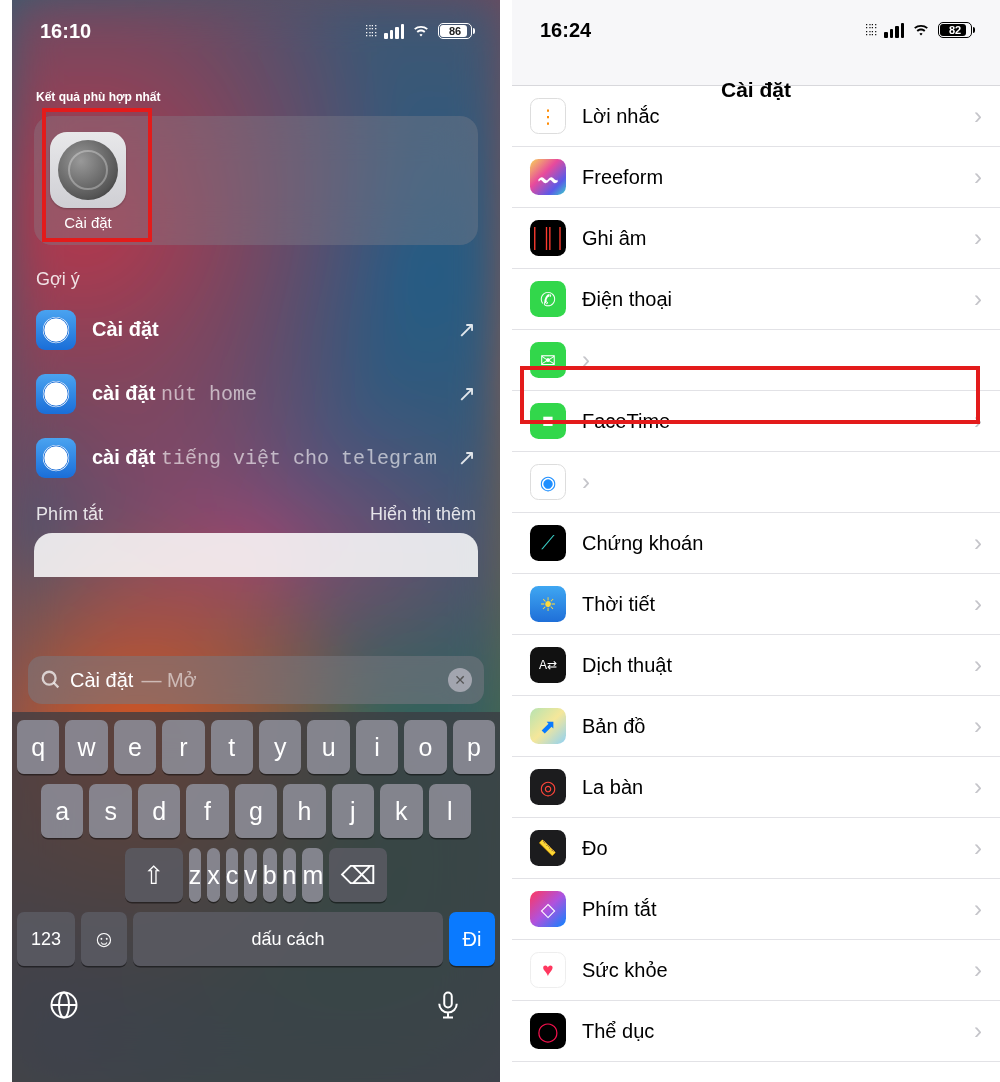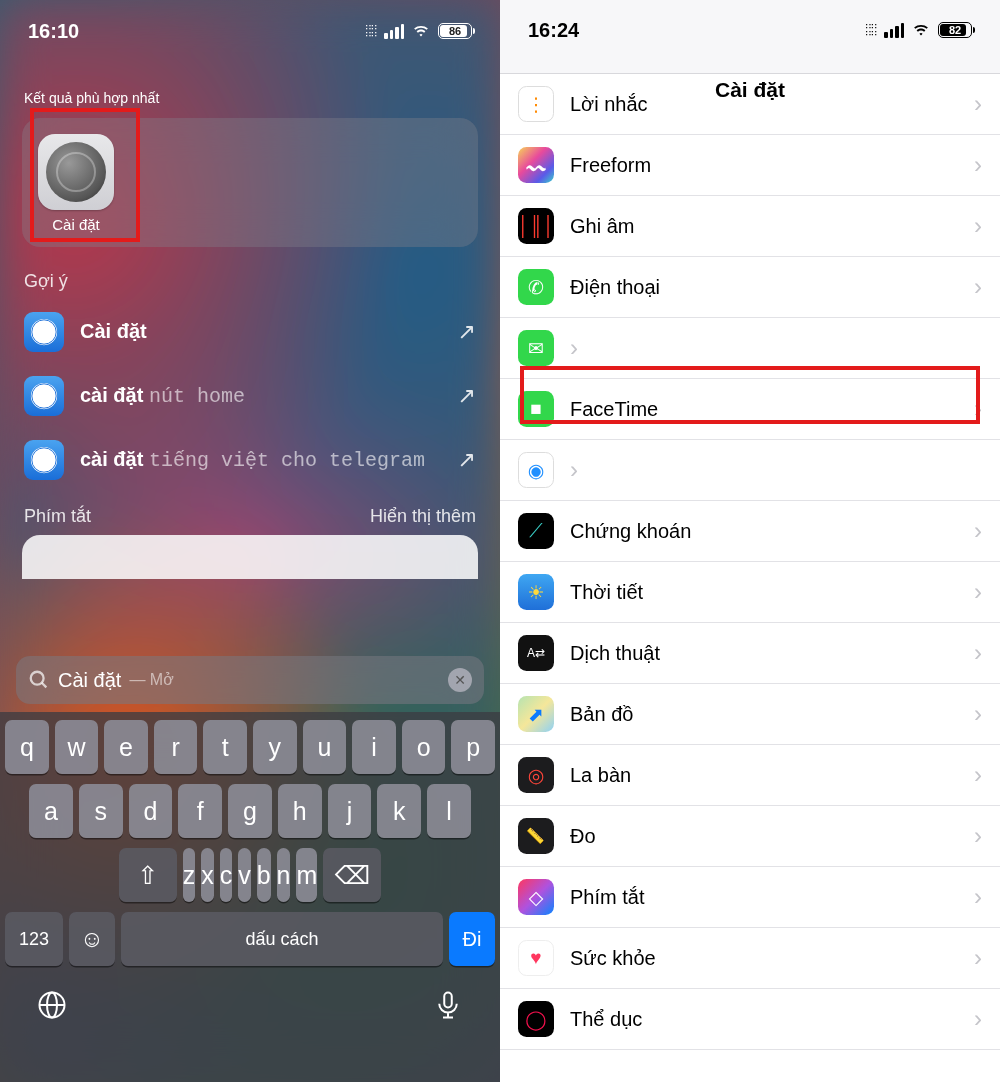--- a/index.html
+++ b/index.html
@@ -1,17 +1,17 @@
 <!DOCTYPE html>
 <html><head>
 <meta charset="utf-8">
 <style>
   * { margin:0; padding:0; box-sizing:border-box; font-family:-apple-system,BlinkMacSystemFont,"Segoe UI",sans-serif; -webkit-font-smoothing:antialiased;}
   body { width:1000px; height:1082px; display:flex; overflow:hidden; background:#fff;}
-  .col { width:500px; height:1082px; position:relative; overflow:hidden;}
+  .col { width:500px; height:1082px; position:relative; overflow:hidden;margin-left:12px;}
   
   .left { background:linear-gradient(135deg,#3d5a6e 0%,#6b4a5e 30%,#8b5a4a 55%,#3f6a4e 80%,#4a5568 100%);}
   .blurbg{position:absolute;inset:0;filter:blur(22px) saturate(1.3);background:
     radial-gradient(circle at 15% 20%,#a03d4d 0%,transparent 35%),
     radial-gradient(circle at 80% 25%,#2d5a7a 0%,transparent 35%),
     radial-gradient(circle at 25% 70%,#c95a2d 0%,transparent 30%),
     radial-gradient(circle at 70% 80%,#2d6a4d 0%,transparent 35%),
     radial-gradient(circle at 50% 50%,#8a4a6a 0%,transparent 40%),
     #4a5568;}
   .left-content{position:relative;z-index:1;height:100%;}
@@ -19,21 +19,21 @@
   .status-bar.dark{color:#000;}
   .status-right{display:flex;align-items:center;gap:7px;}
   .signal{display:flex;align-items:flex-end;gap:2px;}
   .signal span{width:3.5px;background:currentColor;border-radius:1px;}
   .signal span:nth-child(1){height:6px}.signal span:nth-child(2){height:9px}.signal span:nth-child(3){height:12px}.signal span:nth-child(4){height:15px}
   .dualsim{font-size:8px;font-weight:800;letter-spacing:.5px;line-height:7px;}
   .wifi{width:20px;height:15px;}
   .battery{display:flex;align-items:center;border:1.5px solid currentColor;border-radius:5px;height:16px;width:34px;position:relative;font-size:11px;font-weight:700;justify-content:center;}
   .battery::after{content:"";position:absolute;right:-4px;top:4px;width:2.5px;height:6px;background:currentColor;border-radius:0 2px 2px 0;}
   .battery-fill{position:absolute;left:1px;top:1px;bottom:1px;background:currentColor;border-radius:3px;}
-  .section-title{color:#fff;font-size:14px;padding:42px 24px 12px;font-weight:400;}
+  .section-title{color:#fff;font-size:12px;padding:42px 24px 12px;font-weight:700;}
   .top-hit{margin:0 22px;background:rgba(130,130,140,0.38);border-radius:18px;padding:16px 16px 14px;backdrop-filter:blur(20px);}
   .highlight-red{position:absolute;border:4px solid #e31b1b;z-index:5;}
   .app-chip{display:inline-flex;flex-direction:column;align-items:center;gap:6px;}
   .app-chip .icon{width:76px;height:76px;border-radius:17px;background:linear-gradient(#e8e8ea,#cfcfd4);display:flex;align-items:center;justify-content:center;box-shadow:0 1px 2px rgba(0,0,0,.25);}
   .app-chip .gear{width:60px;height:60px;border-radius:50%;background:radial-gradient(circle at 38% 35%,#999 0%,#555 70%,#222 100%);position:relative;}
   .app-chip .gear::before{content:"";position:absolute;inset:10px;border-radius:50%;border:2px solid rgba(255,255,255,.3);}
   .app-chip .label{color:#fff;font-size:15px;}
   .subhead{color:rgba(255,255,255,.85);font-size:18px;padding:24px 24px 8px;}
   .sugg-list{padding:0 12px;}
   .sugg{display:flex;align-items:center;gap:16px;padding:12px 12px;}
@@ -41,40 +41,40 @@
   .sugg .safari-ico svg{width:30px;height:30px;}
   .sugg .txt{flex:1;color:#fff;font-size:20px;}
   .sugg .txt .dim{color:rgba(255,255,255,.6);font-family:Liberation Mono, monospace;}
   .sugg .arrow{color:rgba(255,255,255,.85);font-size:22px;}
   .row-between{display:flex;justify-content:space-between;padding:14px 24px 8px;color:rgba(255,255,255,.85);font-size:18px;}
   .shortcut-card{margin:0 22px;height:44px;background:rgba(255,255,255,.85);border-radius:18px 18px 0 0;overflow:hidden;}
   
   .searchbar{position:absolute;left:16px;right:16px;top:656px;height:48px;background:rgba(120,120,130,.55);border-radius:14px;display:flex;align-items:center;padding:0 12px;gap:8px;backdrop-filter:blur(20px);}
   .searchbar .mag{color:rgba(255,255,255,.7);}
   .searchbar .val{color:#fff;font-size:20px;}
-  .searchbar .hint{color:rgba(255,255,255,.55);font-size:16px;}
+  .searchbar .hint{color:rgba(255,255,255,.55);font-size:20px;}
   .searchbar .spacer{flex:1;}
   .searchbar .clear{width:24px;height:24px;border-radius:50%;background:rgba(180,180,190,.8);color:#555;display:flex;align-items:center;justify-content:center;font-size:14px;}
   
   .keyboard{position:absolute;left:0;right:0;bottom:0;top:712px;background:rgba(60,60,66,.78);backdrop-filter:blur(30px);padding:8px 5px 6px;display:flex;flex-direction:column;gap:10px;}
   .krow{display:flex;gap:6px;justify-content:center;}
   .key{flex:1;max-width:46px;height:54px;border-radius:7px;background:rgba(140,140,150,.9);color:#fff;font-size:25px;display:flex;align-items:center;justify-content:center;box-shadow:0 1.5px 0 rgba(0,0,0,.45);}
   .key.special{background:rgba(90,90,100,.85);max-width:none;}
   .key.shift{width:58px;flex:none;}
   .key.back{width:58px;flex:none;}
   .key.num{width:58px;flex:none;font-size:18px;}
   .key.emoji{width:46px;flex:none;font-size:24px;}
   .key.space{flex:1;max-width:none;font-size:18px;}
   .key.go{flex:none;width:100px;background:#0a7aff;font-size:20px;text-align:center;}
   .kbbar{display:flex;justify-content:space-between;align-items:center;padding:14px 32px 0;color:#fff;}
   .kbbar svg{width:30px;height:30px;}
   .krow.r2{padding:0 24px;}
   
   .right{background:#fff;}
-  .r-header{height:74px;background:#f7f7f9;border-bottom:1px solid #d8d8dc;}
+  .r-header{height:86px;background:#f7f7f9;border-bottom:1px solid #d8d8dc;}
   .r-title{text-align:center;font-size:21px;font-weight:600;color:#000;padding-top:30px;}
   .r-list{background:#fff;}
   .r-item{display:flex;align-items:center;height:61px;padding:0 18px;border-bottom:0.5px solid #e2e2e6;gap:16px;}
   .r-item .ico{width:36px;height:36px;border-radius:8.5px;flex-shrink:0;display:flex;align-items:center;justify-content:center;font-size:19px;color:#fff;}
   .r-item .label{flex:1;font-size:20px;color:#000;}
   .r-item .chev{color:#c5c5ca;font-size:24px;font-weight:300;}
   .highlight-red.r2box{left:520px;top:366px;width:460px;height:58px;}
 </style>
 </head>
 <body>

